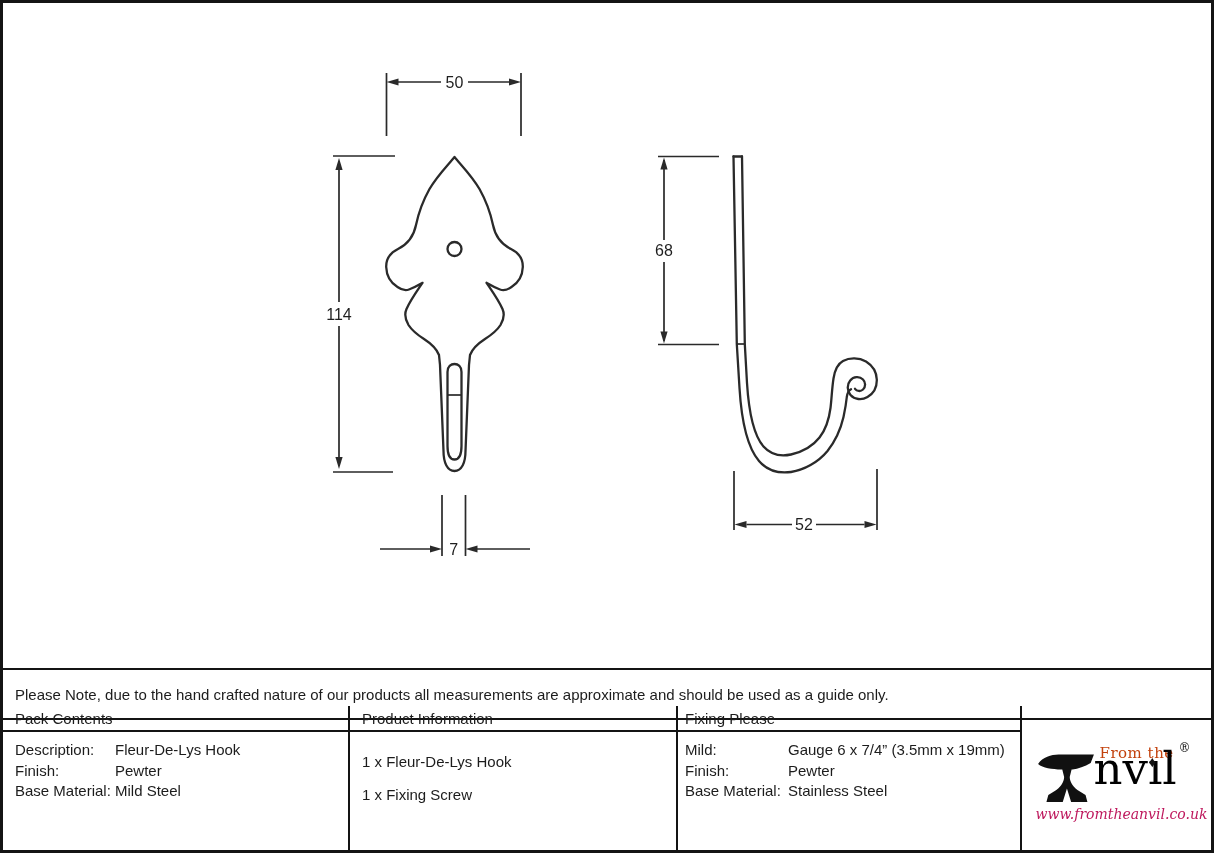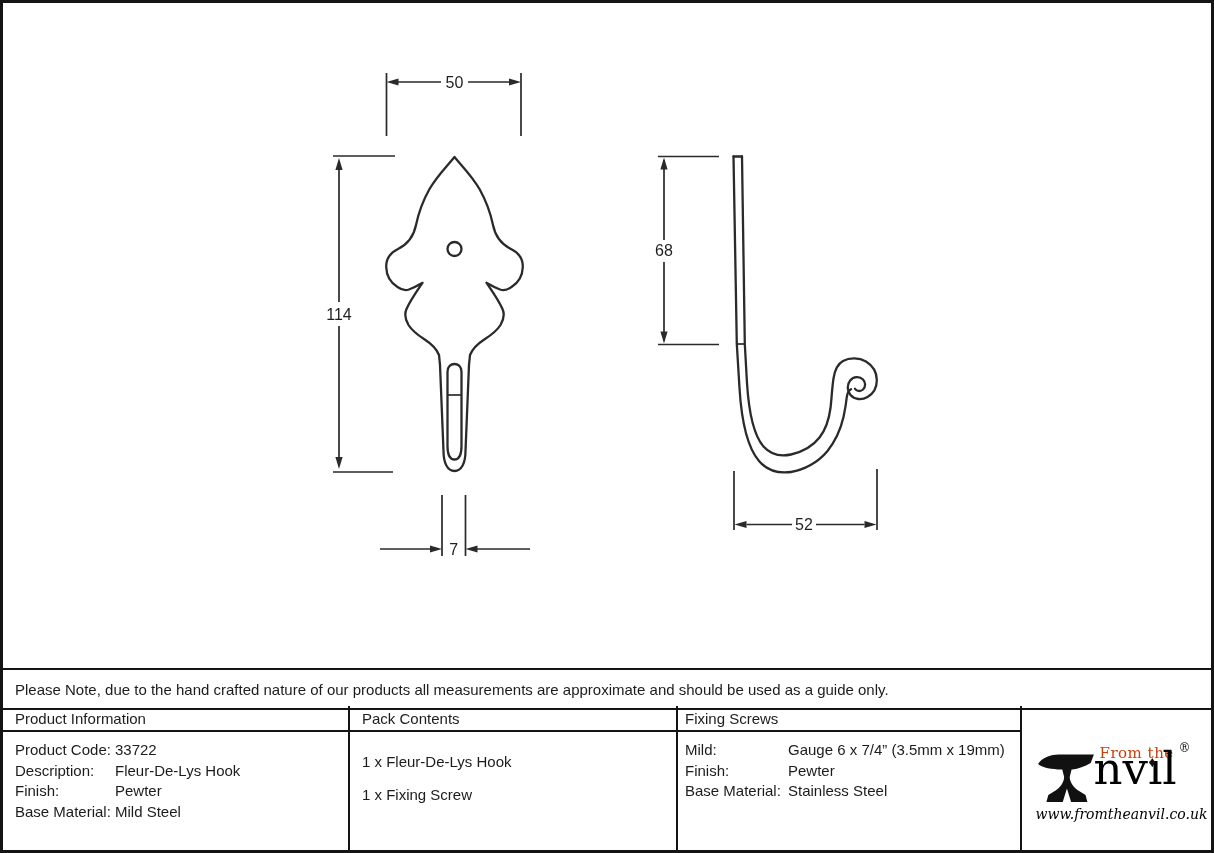--- a/index.html
+++ b/index.html
@@ -14,21 +14,21 @@
     overflow:hidden;
   }
   
   .drawing{position:absolute;left:0;top:0;}
   .outline{fill:none;stroke:#2a2a2a;stroke-width:2.3;stroke-linecap:round;stroke-linejoin:round;}
   .thin{fill:none;stroke:#2a2a2a;stroke-width:1.7;stroke-linecap:butt;}
   .arr{fill:#2a2a2a;stroke:none;}
   .dim{font:16px "Liberation Sans",sans-serif;fill:#1f1f1f;}
   
   .note-row{
-    position:absolute;left:0;top:665px;width:100%;height:42px;
+    position:absolute;left:0;top:665px;width:100%;height:52px;
     box-sizing:border-box;
     border-top:2px solid #141414;border-bottom:2px solid #141414;
     display:flex;align-items:center;
     padding-left:12px;font-size:15px;
   }
   
   .spec-table{
     position:absolute;left:0;top:703px;bottom:0;width:100%;
     display:grid;
     grid-template-columns:347px 328px 344px 1fr;
@@ -63,21 +63,21 @@
     font:15px "DejaVu Serif",serif;color:#c2410c;letter-spacing:.5px;white-space:nowrap;
   }
   .logo .brand{
     position:absolute;left:58px;top:12px;
     font:45px/1 "DejaVu Serif",serif;color:#000000;white-space:nowrap;
   }
   .logo .i-dot{position:absolute;left:113px;top:19px;font-size:15px;color:#111;}
   .logo .reg{position:absolute;left:143px;top:7px;font:12px "DejaVu Serif",serif;color:#111;}
   .logo .url{
     position:absolute;left:0;bottom:0;width:100%;text-align:center;
-    font:italic 14px "DejaVu Serif",serif;color:#000000;white-space:nowrap;
+    font:italic 14px "DejaVu Serif",serif;color:#be185d;white-space:nowrap;
   }
 </style>
 </head>
 <body>
 
 <div class="page">
 
   <svg class="drawing" width="1208" height="665" viewBox="0 0 1208 665">
 
     <g>
@@ -191,28 +191,28 @@
       </g>
     </g>
   </svg>
 
   <div class="note-row">
     <span>Please Note, due to the hand crafted nature of our products all measurements are approximate and should be used as a guide only.</span>
   </div>
 
   <div class="spec-table">
 
+    <div class="th c2">
+      <span>Pack Contents</span>
+    </div>
     <div class="th c1">
       <span>Product Information</span>
     </div>
-    <div class="th c2">
-      <span>Pack Contents</span>
-    </div>
     <div class="th c3">
-      <span>Fixing Screws</span>
+      <span>Fixing Please</span>
     </div>
 
     <div class="logo-cell">
       <div class="logo">
         <svg class="anvil-svg" width="60" height="54" viewBox="0 0 64 58">
           <path fill="#111" d="
             M2,16 C7,9 16,6 24,6 L62,6 L58.5,15 C52,19 45,21 39,22
             L38,22 L36,30 C36,36 40.5,41.5 46.5,45.5 L53,49.5 L55,57 L37.5,57
             L33,42.5 L28.5,57 L11,57 L13,49.5 L19.5,45.5
             C25.5,41.5 30,36 30,30 L28,22 L27,22 C17,21.5 7,20.5 2,16 Z"></path>
@@ -220,24 +220,20 @@
         <span class="fromthe">From the</span>
         <span class="brand">nvıl</span>
         <span class="i-dot">♦</span>
         <span class="reg">®</span>
         <span class="url">www.fromtheanvil.co.uk</span>
       </div>
     </div>
 
     <div class="td c1">
       <div class="kv">
-        <span class="k">Product Code:</span>
-        <span class="v">33722</span>
-      </div>
-      <div class="kv">
         <span class="k">Description:</span>
         <span class="v">Fleur-De-Lys Hook</span>
       </div>
       <div class="kv">
         <span class="k">Finish:</span>
         <span class="v">Pewter</span>
       </div>
       <div class="kv">
         <span class="k">Base Material:</span>
         <span class="v">Mild Steel</span>

